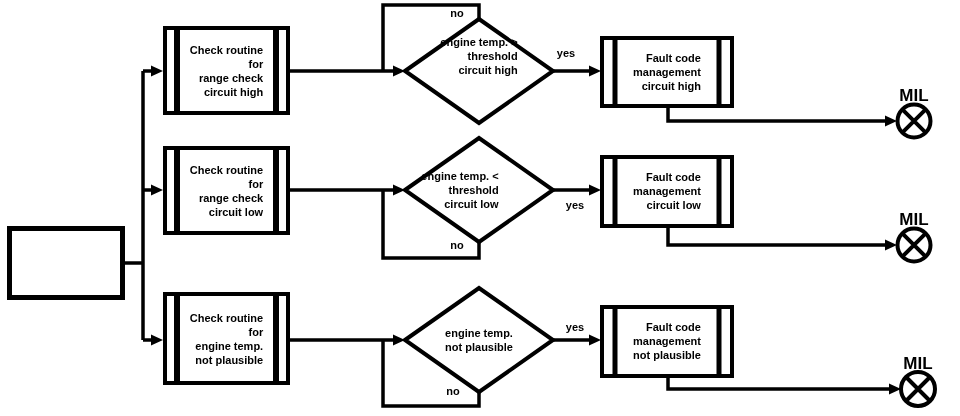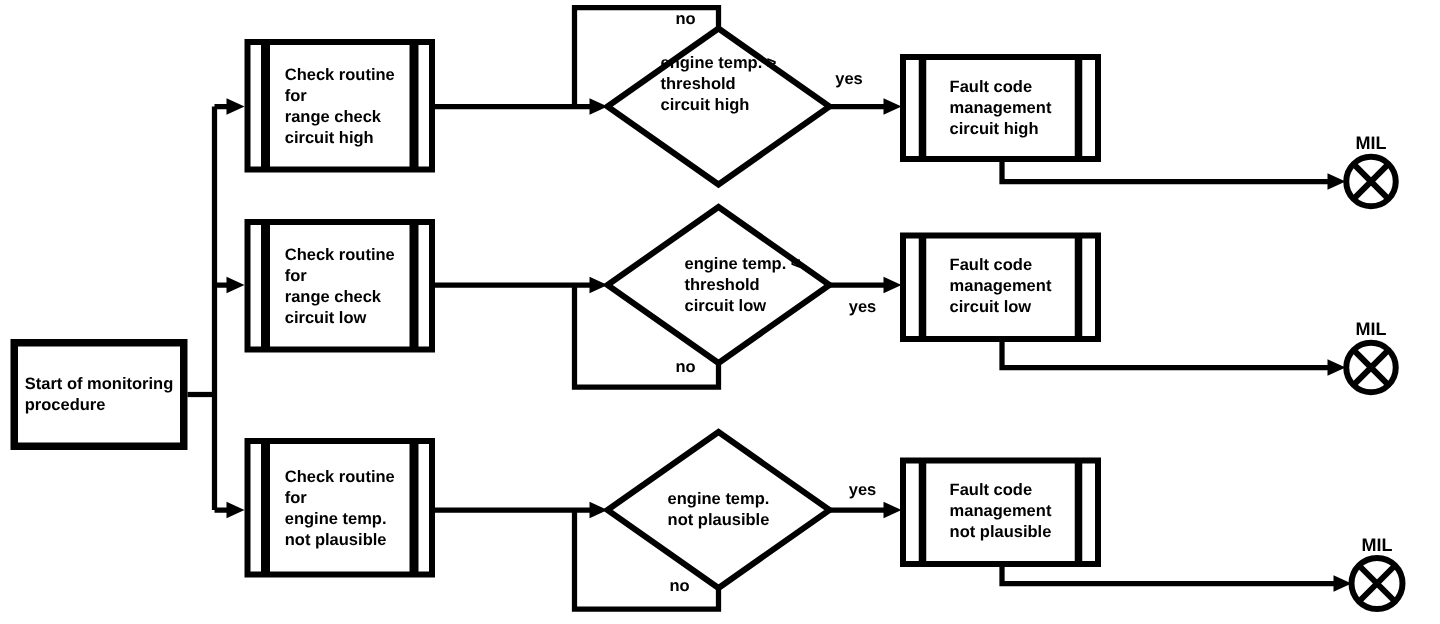--- a/index.html
+++ b/index.html
@@ -18,34 +18,34 @@
   #shapes {
     position: absolute;
     left: 0;
     top: 0;
   }
   .lbl {
     position: absolute;
     display: flex;
     align-items: center;
     justify-content: center;
-    text-align: left;
+    text-align: right;
     white-space: pre-line;
     font-weight: bold;
     font-size: 11px;
     line-height: 14px;
     color: #000000;
     letter-spacing: 0px;
   }
   .edge-lbl {
     font-size: 11px;
     line-height: 13px;
   }
   .mil-lbl {
-    font-size: 12px;
+    font-size: 17px;
     line-height: 13px;
   }
 </style>
 </head>
 <body>
 
 <div id="canvas">
 
   <svg id="shapes" width="960" height="416" viewBox="0 0 960 416">
 
@@ -118,42 +118,40 @@
         <circle cx="914" cy="245" r="16.5"></circle>
         <path d="M902.3,233.3 L925.7,256.7 M925.7,233.3 L902.3,256.7"></path>
       </g>
       <g>
         <circle cx="918" cy="389" r="17"></circle>
         <path d="M906,377 L930,401 M930,377 L906,401"></path>
       </g>
     </g>
   </svg>
 
-  <div class="lbl" style="left:7px;top:226px;width:118px;height:74px">Start of monitoring
-procedure</div>
 
   <div class="lbl" style="left:163px;top:26px;width:127px;height:89px">Check routine
 for
 range check
 circuit high</div>
   <div class="lbl edge-lbl" style="left:437px;top:6px;width:40px;height:14px">no</div>
   <div class="lbl" style="left:405px;top:22px;width:148px;height:68px">engine temp. &gt;
 threshold
 circuit high</div>
   <div class="lbl edge-lbl" style="left:546px;top:46px;width:40px;height:14px">yes</div>
   <div class="lbl" style="left:600px;top:36px;width:134px;height:72px">Fault code
 management
 circuit high</div>
   <div class="lbl mil-lbl" style="left:892px;top:88px;width:44px;height:14px">MIL</div>
 
   <div class="lbl" style="left:163px;top:146px;width:127px;height:89px">Check routine
 for
 range check
 circuit low</div>
-  <div class="lbl" style="left:421px;top:156px;width:148px;height:68px">engine temp. &lt;
+  <div class="lbl" style="left:386px;top:156px;width:148px;height:68px">engine temp. &lt;
 threshold
 circuit low</div>
   <div class="lbl edge-lbl" style="left:437px;top:238px;width:40px;height:14px">no</div>
   <div class="lbl edge-lbl" style="left:555px;top:198px;width:40px;height:14px">yes</div>
   <div class="lbl" style="left:600px;top:155px;width:134px;height:72px">Fault code
 management
 circuit low</div>
   <div class="lbl mil-lbl" style="left:892px;top:212px;width:44px;height:14px">MIL</div>
 
   <div class="lbl" style="left:163px;top:292px;width:127px;height:93px">Check routine

